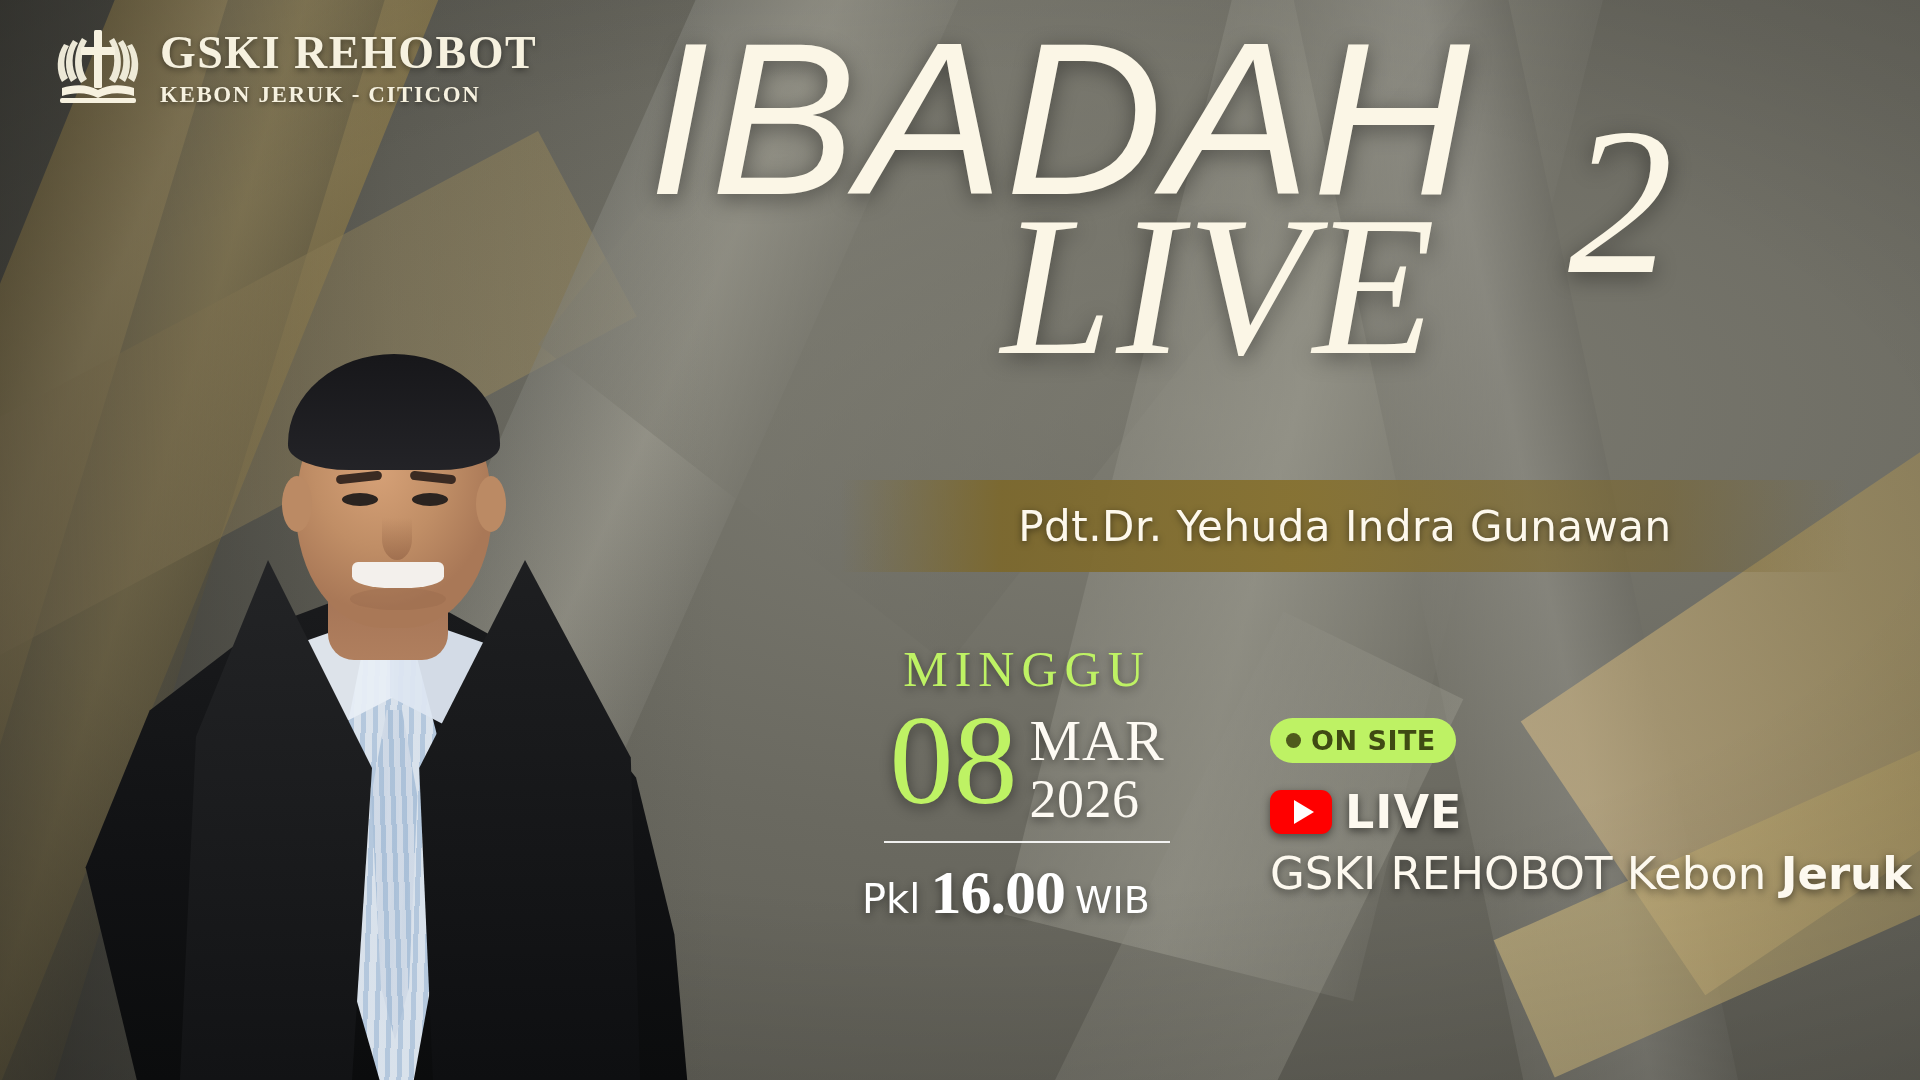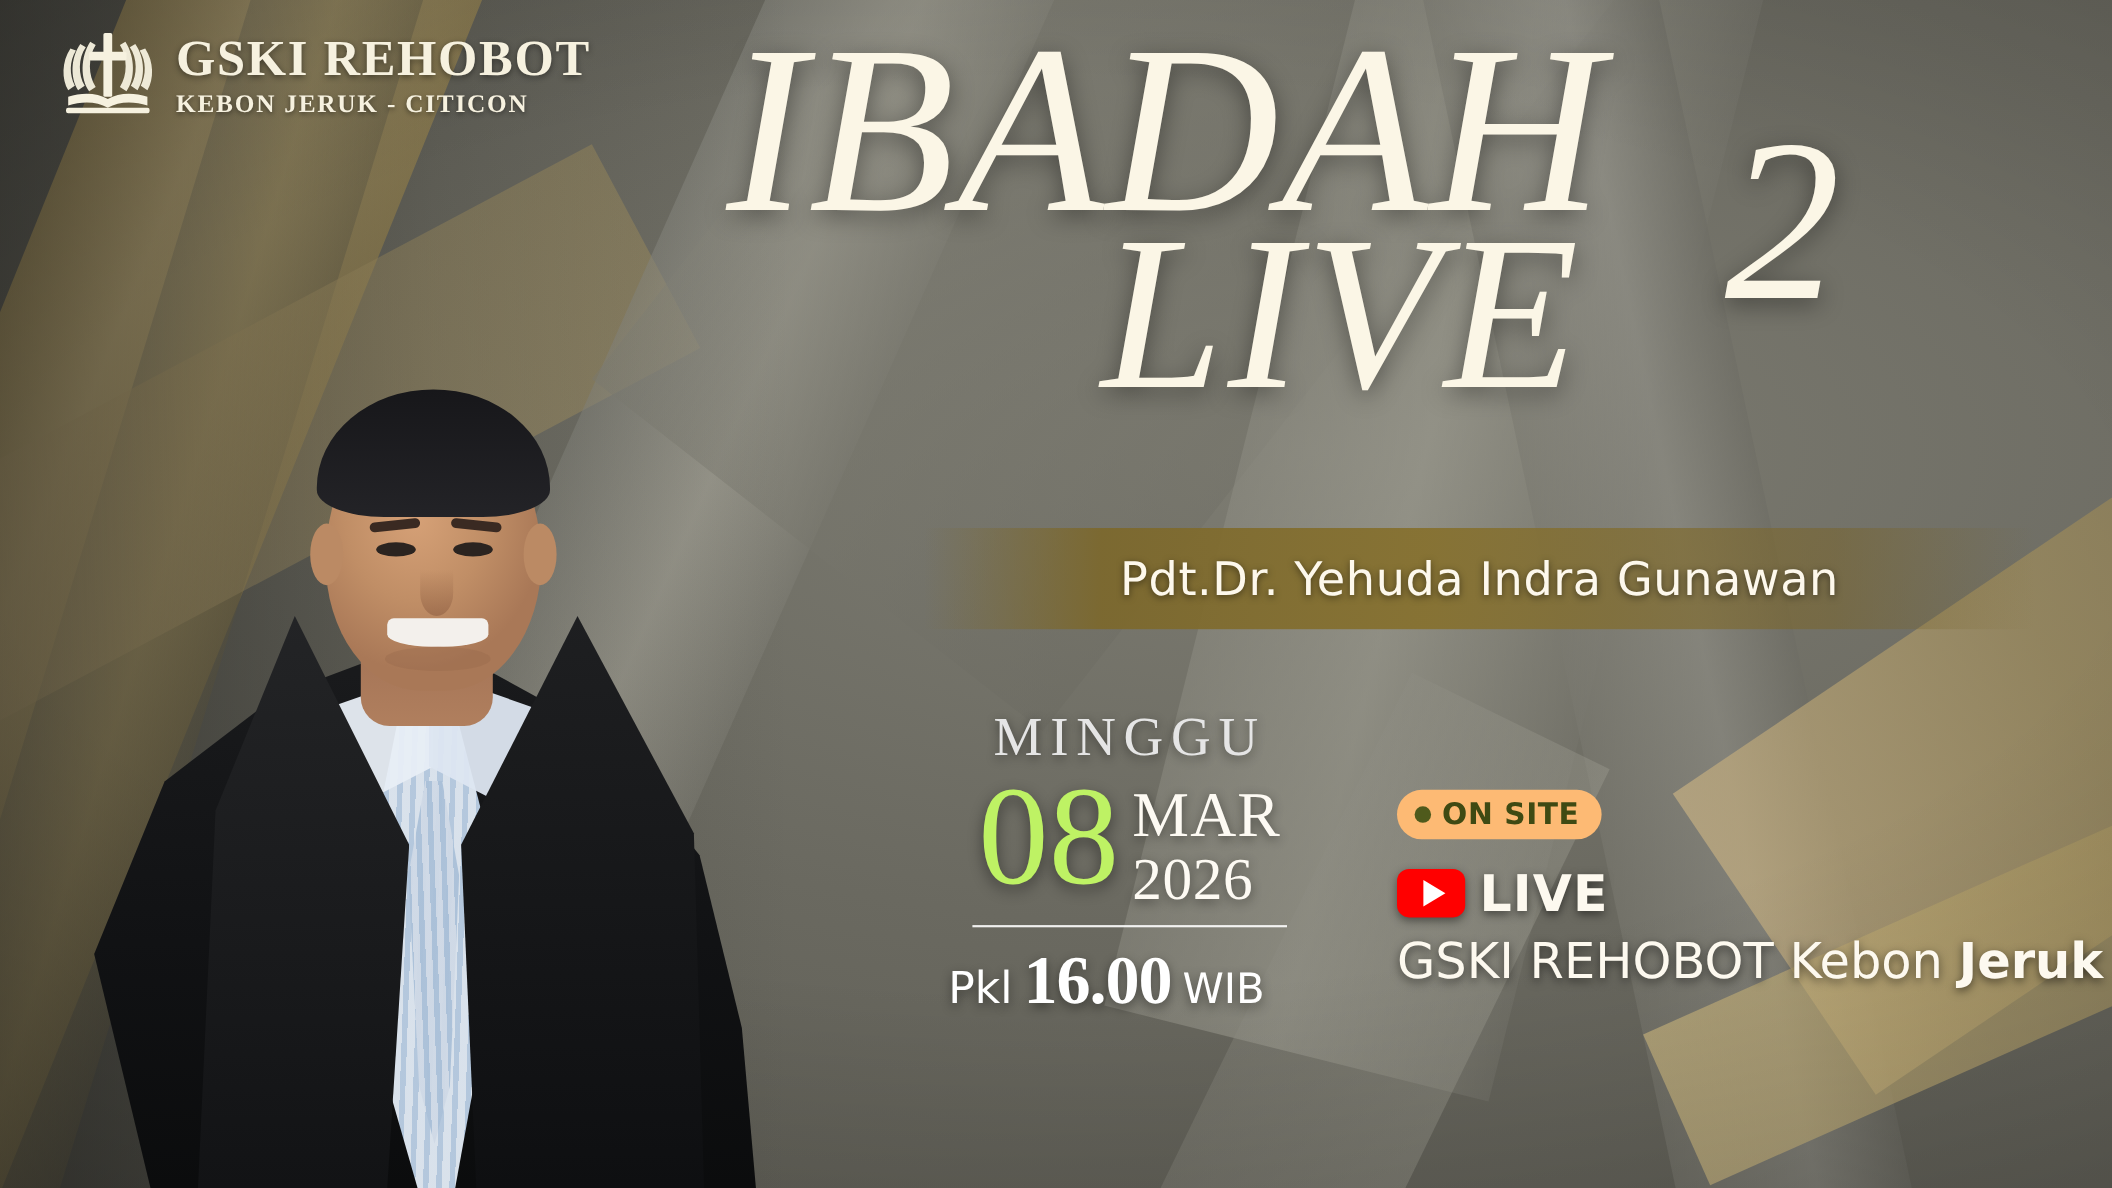--- a/index.html
+++ b/index.html
@@ -126,21 +126,21 @@
   .logo-sub{
     font-family:"Liberation Serif",serif;font-weight:700;font-size:23px;
     letter-spacing:1.6px;color:#f6f1df;margin-top:7px;text-shadow:0 2px 5px rgba(0,0,0,.45);
   }
 
   
   .headline{position:absolute;left:560px;top:18px;width:1320px;z-index:5;}
   .hl-row{position:relative;height:180px;}
   .hl1{
     position:absolute;left:0;top:-8px;width:1000px;text-align:center;
-    font-family:Liberation Serif, serif;font-style:italic;font-weight:400;
+    font-family:Liberation Sans, sans-serif;font-style:italic;font-weight:400;
     font-size:218px;line-height:1;color:#fbf6e6;
     letter-spacing:2px;text-shadow:0 5px 22px rgba(0,0,0,.40);
   }
   .hl2{
     position:absolute;left:300px;top:168px;width:720px;text-align:center;
     font-family:"Liberation Serif",serif;font-style:italic;font-weight:400;
     font-size:200px;line-height:1;color:#fbf6e6;
     letter-spacing:4px;text-shadow:0 5px 22px rgba(0,0,0,.40);
   }
   .hl-num{
@@ -159,21 +159,21 @@
   .speaker-name{
     font-family:"DejaVu Sans",sans-serif;font-weight:400;font-size:42px;
     letter-spacing:.5px;color:#fdf8ec;text-shadow:0 2px 7px rgba(0,0,0,.5);
     white-space:nowrap;
   }
 
   
   .datebox{position:absolute;left:862px;top:640px;width:330px;z-index:5;color:#fff;}
   .dow{
     font-family:"Liberation Serif",serif;font-weight:400;font-size:50px;
-    letter-spacing:7px;text-align:center;color:#e5e5e5;
+    letter-spacing:7px;text-align:center;color:#bef264;
     text-shadow:0 3px 10px rgba(0,0,0,.45);
   }
   .dmy{display:flex;align-items:flex-start;justify-content:center;gap:12px;margin-top:2px;}
   .d-day{
     font-family:"Liberation Serif",serif;font-weight:400;font-size:128px;line-height:.95;
     color:#bef264;text-shadow:0 4px 14px rgba(0,0,0,.45);
   }
   .d-my{display:flex;flex-direction:column;align-items:flex-start;padding-top:12px;}
   .d-mon{
     font-family:"Liberation Serif",serif;font-weight:400;font-size:58px;line-height:1;
@@ -189,21 +189,21 @@
     font-family:"DejaVu Sans",sans-serif;color:#ffffff;text-shadow:0 3px 10px rgba(0,0,0,.45);
   }
   .t-pkl{font-size:40px;font-weight:400;}
   .t-val{font-size:62px;font-weight:700;letter-spacing:-1px;font-family:Liberation Serif, serif;}
   .t-tz{font-size:38px;font-weight:400;}
 
   
   .info{position:absolute;left:1270px;top:718px;width:620px;z-index:5;}
   .pill{
     display:inline-flex;align-items:center;gap:10px;
-    background:#fdba74;border-radius:999px;padding:7px 20px 7px 16px;
+    background:#bef264;border-radius:999px;padding:7px 20px 7px 16px;
   }
   .pill-dot{width:15px;height:15px;border-radius:50%;background:#4f5a1c;flex:0 0 auto;}
   .pill-txt{
     font-family:"DejaVu Sans",sans-serif;font-weight:700;font-size:27px;
     letter-spacing:.5px;color:#3f4a13;
   }
   .addr{margin-top:12px;}
   .addr-line{
     font-family:"DejaVu Sans",sans-serif;font-weight:700;font-size:41px;line-height:1.26;
     color:#fdf9ef;text-shadow:0 3px 9px rgba(0,0,0,.55);white-space:nowrap;

